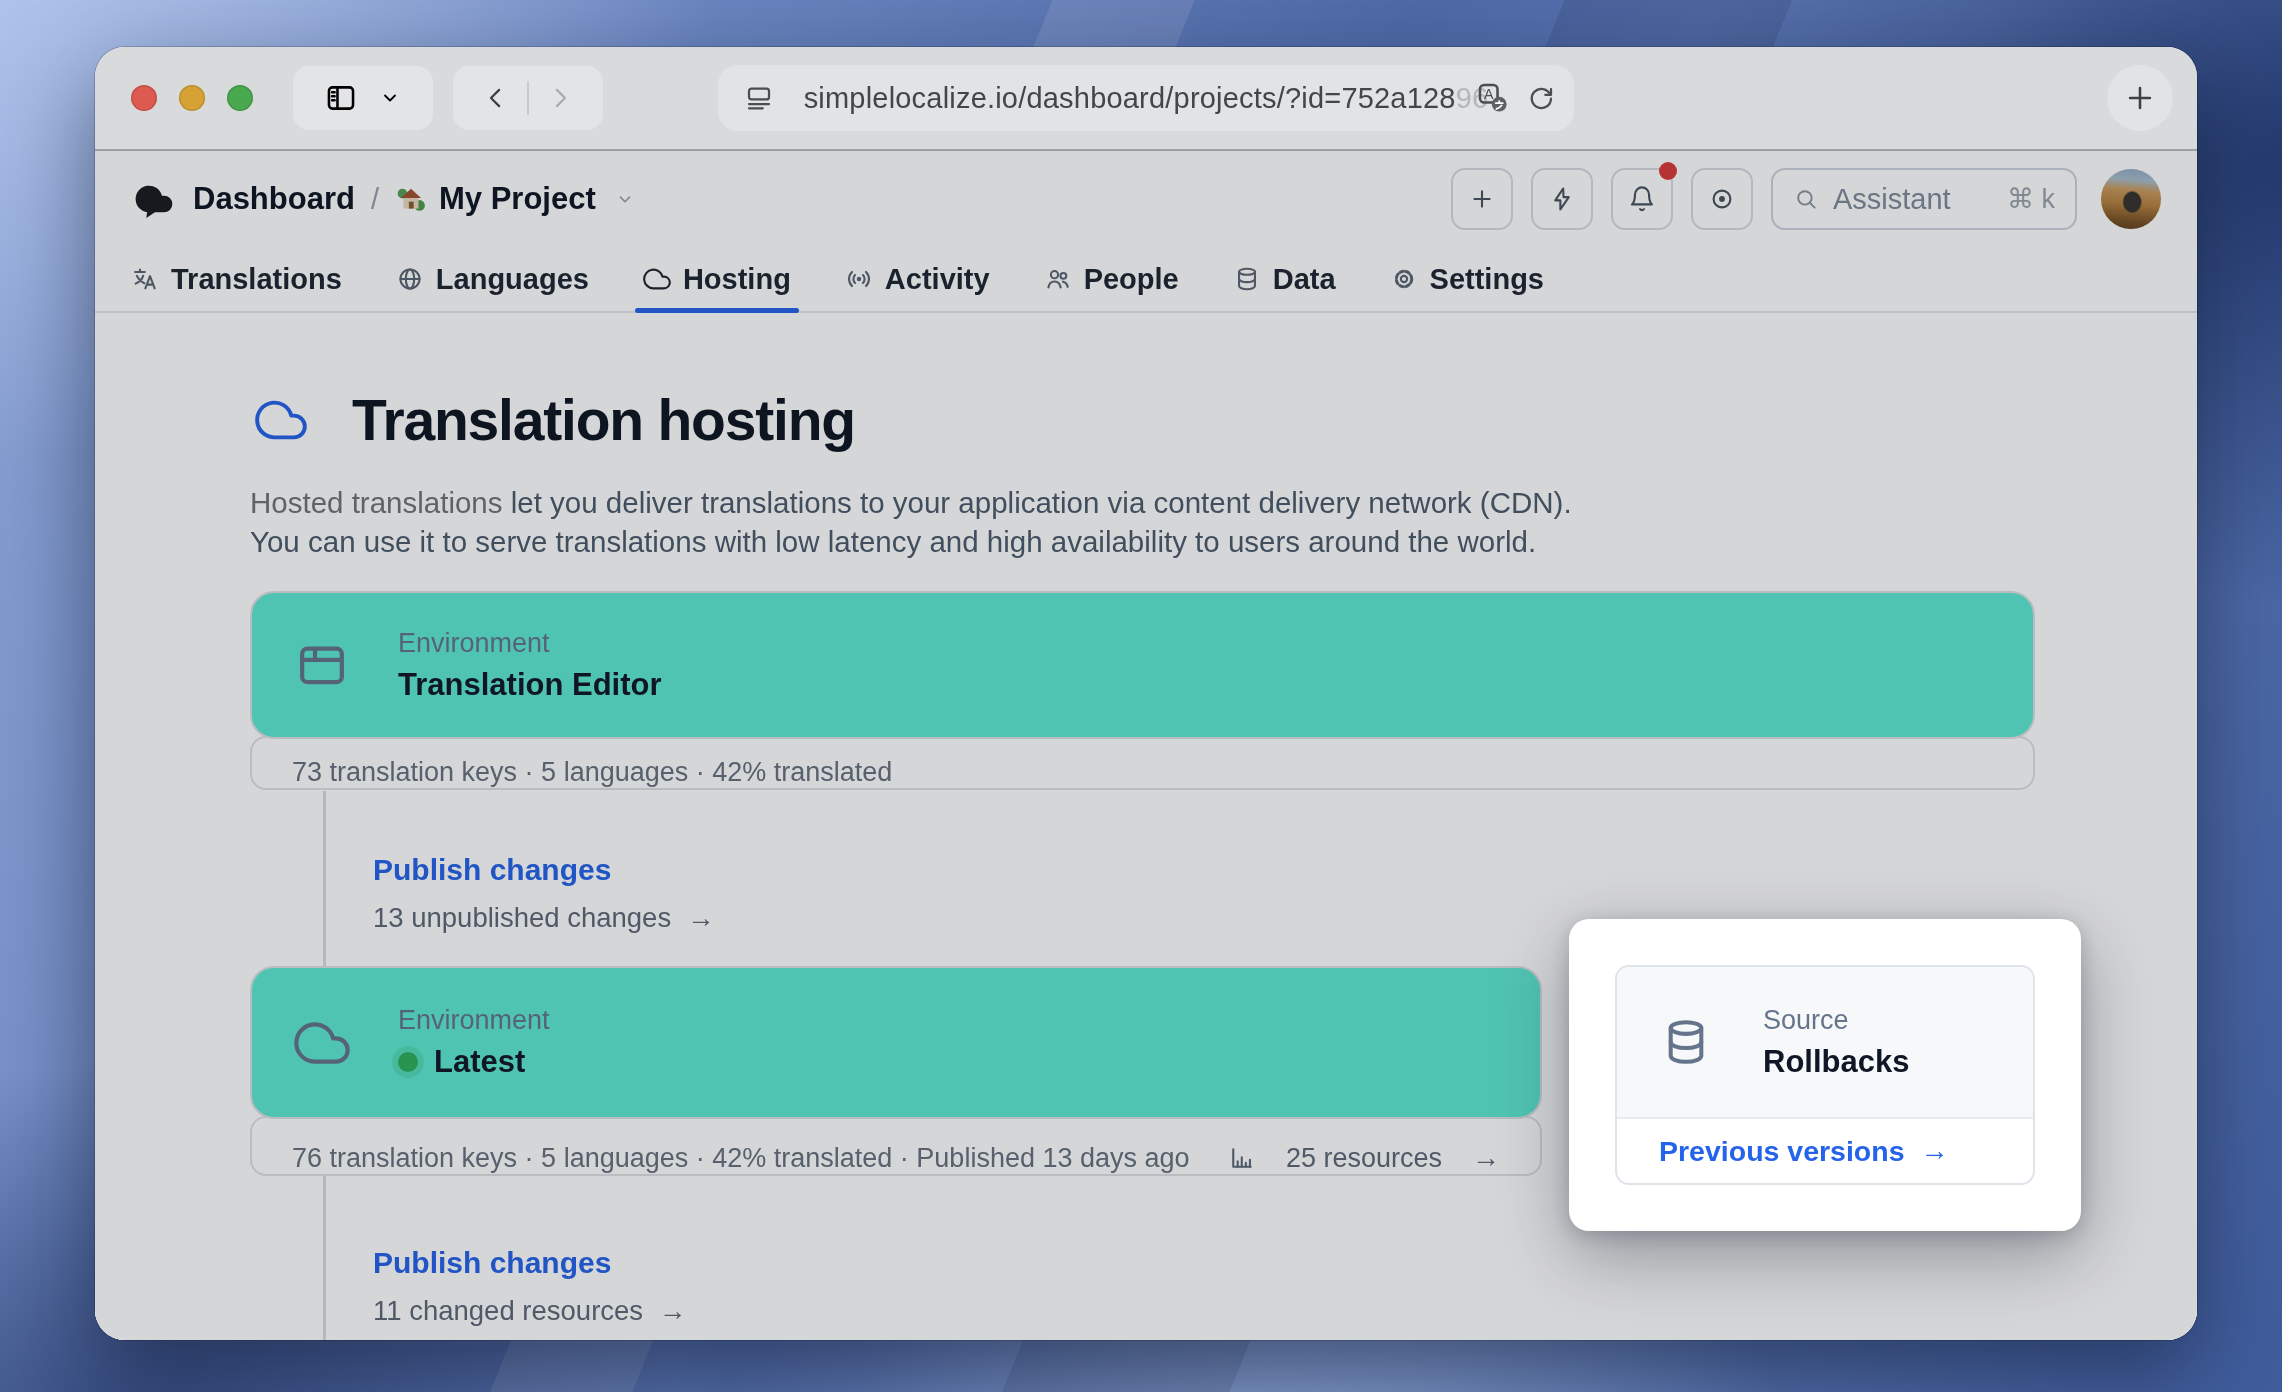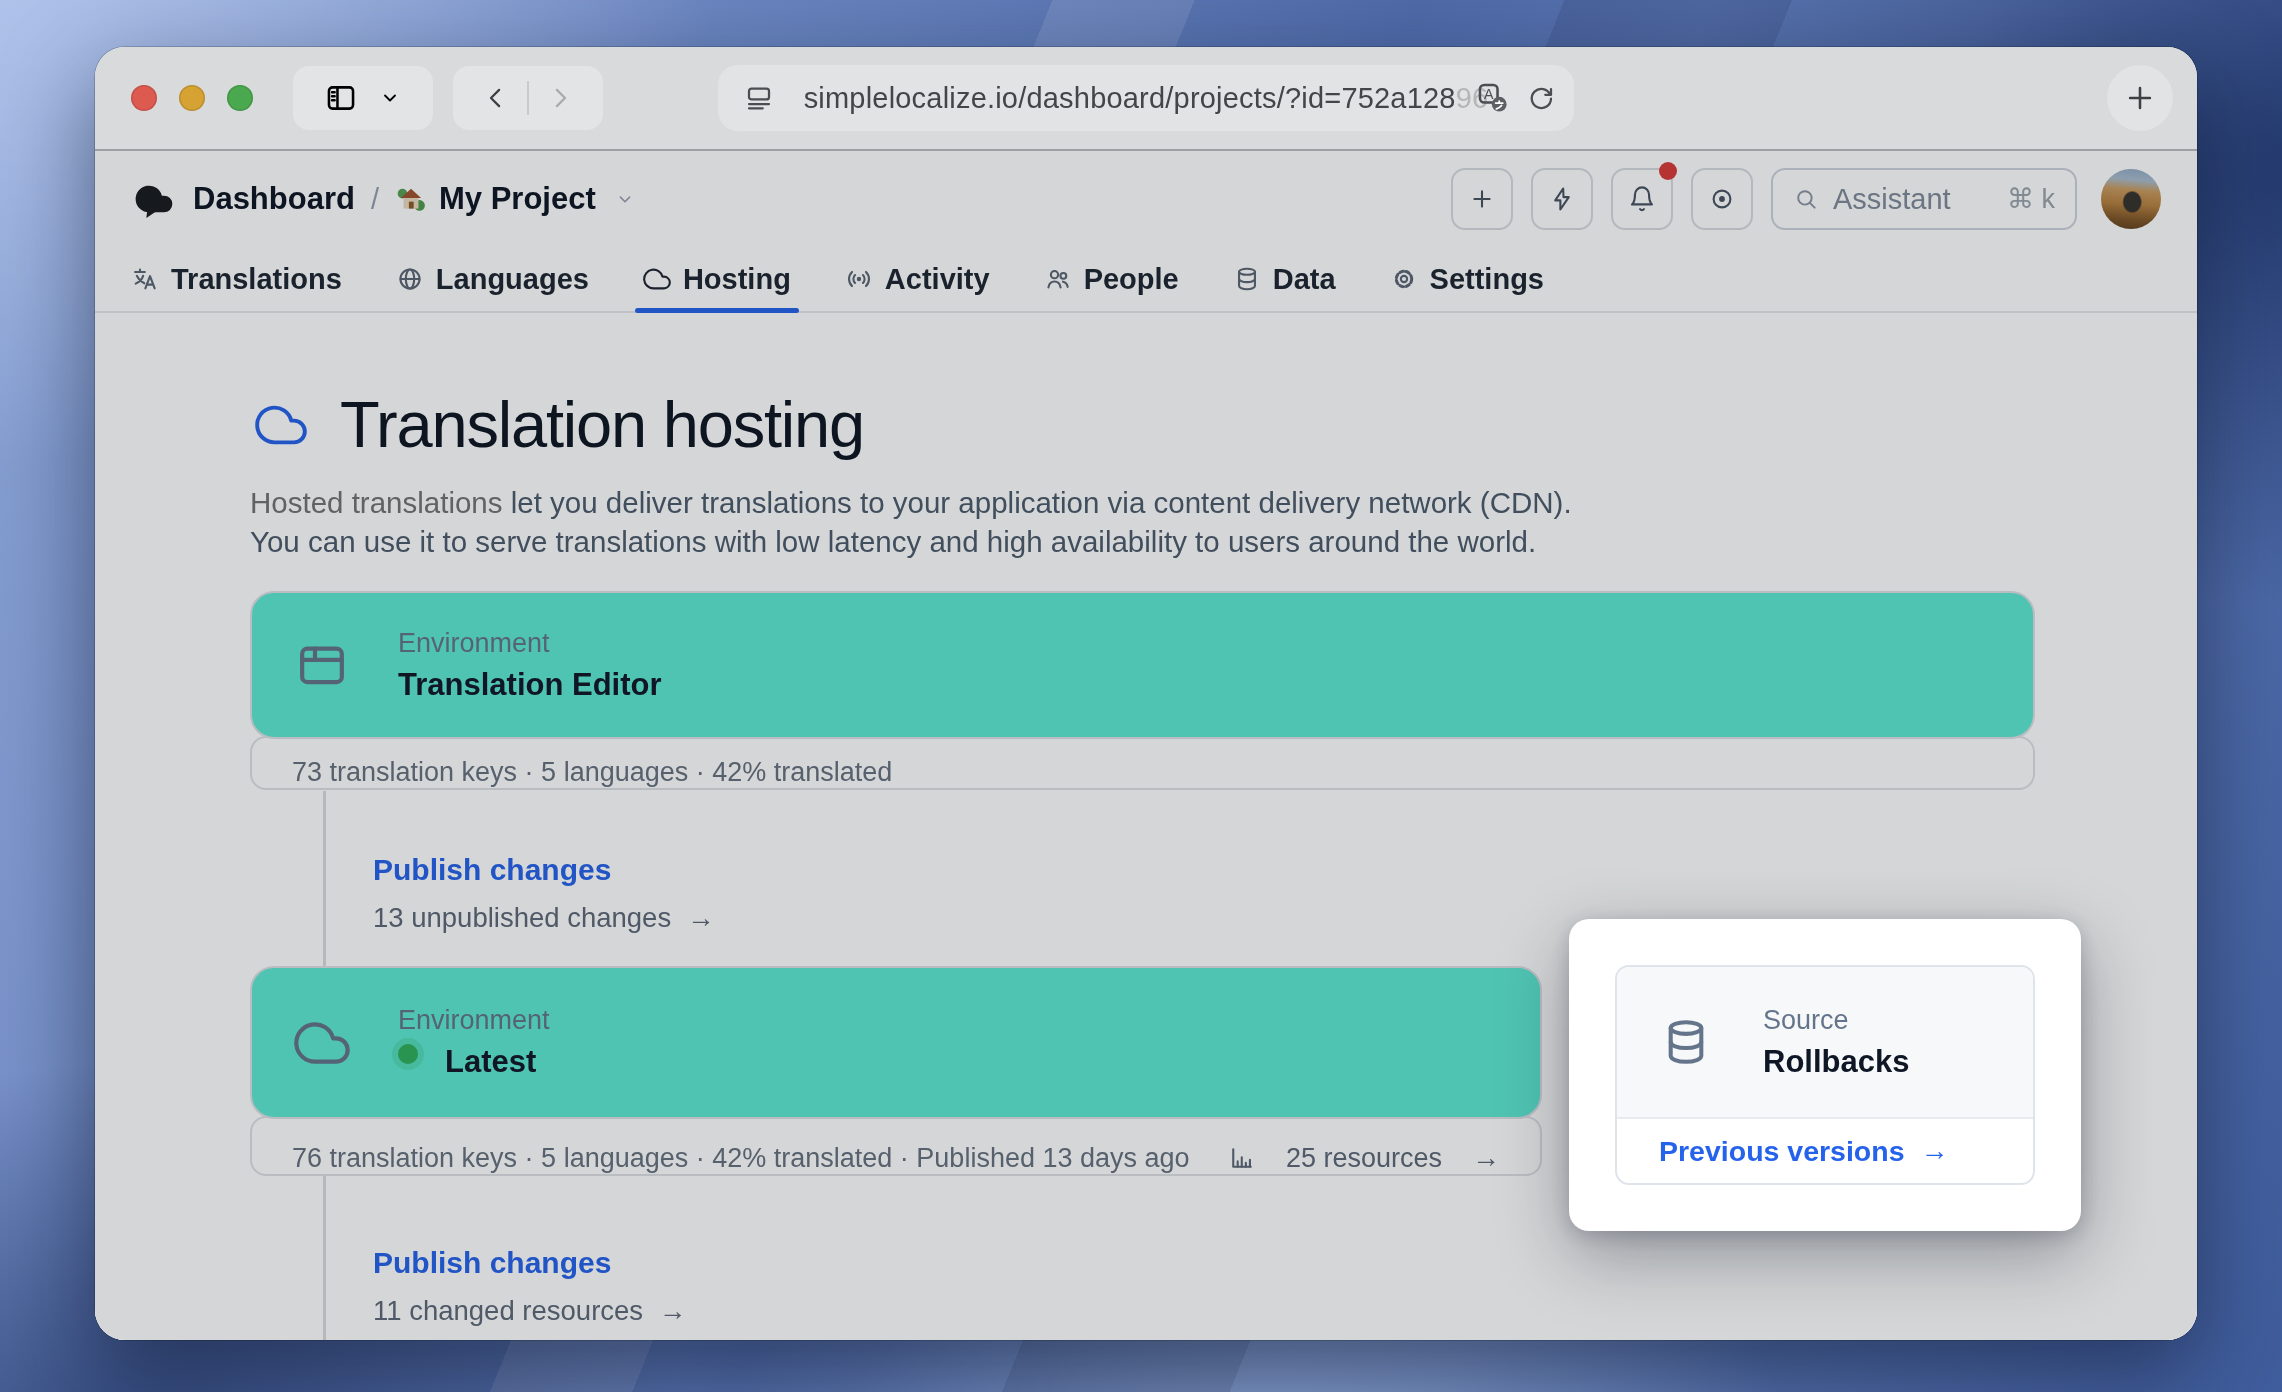--- a/index.html
+++ b/index.html
@@ -74,41 +74,41 @@
   .tab{ position:relative; height:100%; display:flex; align-items:center; gap:12px;
     font-size:29px; font-weight:600; color:#1d2531; cursor:pointer; }
   .tab .ticon{ color:#5b6574; }
   .tab.active::after{ content:""; position:absolute; left:-8px; right:-8px; bottom:-2px;
     height:5px; border-radius:3px; background:#2563eb; }
 
   .body{ position:relative; height:1027px; background:#fff; }
 
   .h1-row{ position:absolute; left:155px; top:74px; display:flex; align-items:center; gap:28px; }
   .h1-row .hcloud{ color:#2563eb; }
-  .h1-row h1{ font-size:65px; font-weight:400; letter-spacing:-1.2px; color:#0d1522; }
+  .h1-row h1{ font-size:57px; font-weight:700; letter-spacing:-1.2px; color:#0d1522;margin-left:12px; }
 
   .intro{ position:absolute; left:155px; top:170px; font-size:29.5px; line-height:39px; color:#4b5a6b; }
   .intro a{ color:#737373; text-decoration:none; cursor:pointer; }
 
   .vline{ position:absolute; left:228px; top:478px; bottom:0; width:3px; background:#d9dcdf; z-index:0; }
 
   .card{ position:absolute; z-index:2; }
   .card--editor{ left:155px; top:278px; width:1785px; }
   .card--latest{ left:155px; top:653px; width:1292px; }
   .card-main{ height:148px; background:#5eead4; border:2px solid #dde1e6; border-radius:24px;
     display:flex; align-items:center; padding:0 42px; position:relative; z-index:2; }
   .card--latest .card-main{ height:153px; }
   .card-foot{ height:54px; background:#fff; border:2px solid #dde1e6; border-radius:16px; margin-top:-3px;
     display:flex; align-items:flex-end; padding:0 40px; position:relative; z-index:1; }
   .card--latest .card-foot{ height:60px; }
   .env-icon{ color:#64748b; }
   .env-text{ margin-left:48px; }
   .env-kind{ font-size:27px; color:#64748b; margin-bottom:8px; }
   .env-name{ font-size:31px; font-weight:700; color:#101726; }
-  .name-row{ display:flex; align-items:flex-start; gap:27px; }
+  .name-row{ display:flex; align-items:center; gap:16px; }
   .gdot{ width:20px; height:20px; border-radius:50%; background:#2fae5b; box-shadow:0 0 0 6px rgba(47,174,91,.22); }
   .stats{ font-size:27px; color:#66717f; }
   .foot-right{ margin-left:auto; display:flex; align-items:center; gap:30px; color:#5d6877; }
   .foot-right .res{ font-size:27px; }
   .foot-right .arr{ font-size:28px; }
 
   .publish{ position:absolute; left:278px; z-index:2; }
   .publish--top{ top:540px; } .publish--bottom{ top:933px; }
   .publish .action{ font-size:30px; font-weight:600; color:#2563eb; cursor:pointer; }
   .publish .detail{ margin-top:15px; font-size:27.5px; color:#5d6877; display:flex; align-items:center; gap:16px; }

